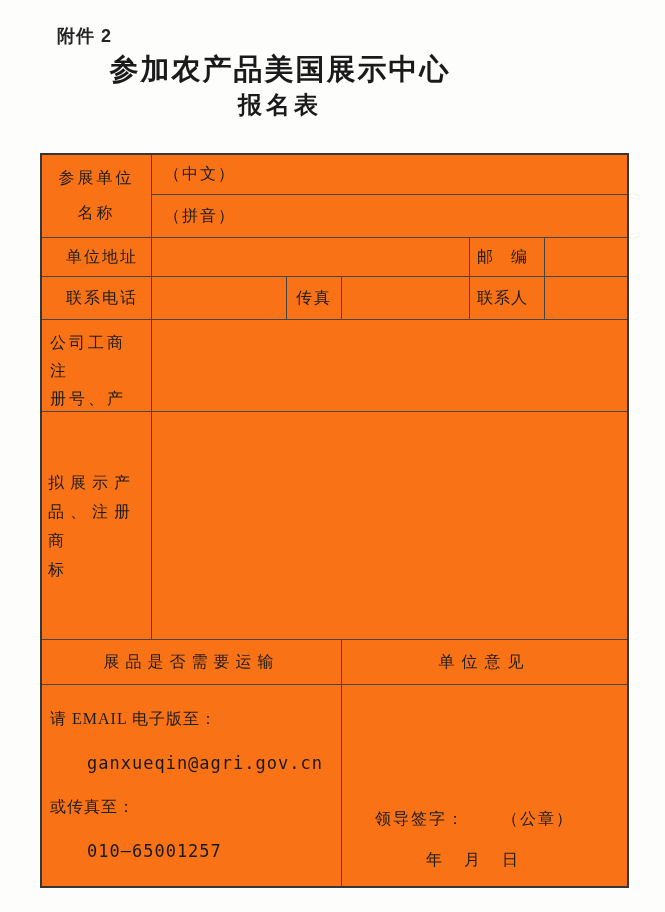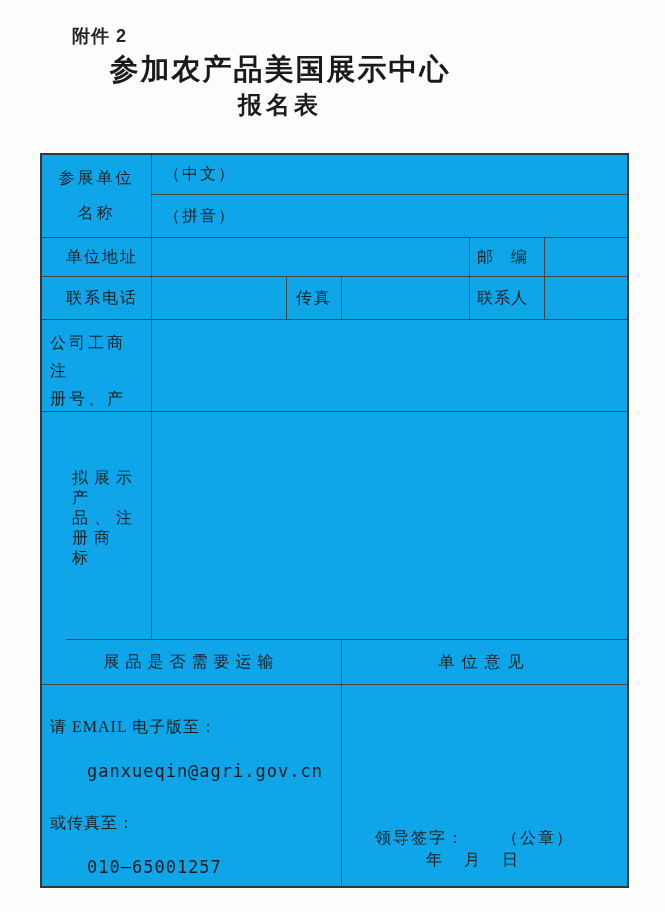--- a/index.html
+++ b/index.html
@@ -9,41 +9,41 @@
   }
   .page{
     position:relative;
     width:665px;height:912px;
     margin:0 auto;
     background:#fdfdfc;
     color:#1c1c1c;
     overflow:hidden;
   }
   .attachment{
-    position:absolute;left:52px;top:24px;
+    position:absolute;left:37px;top:24px;
     font-family:"Liberation Sans","DejaVu Sans",sans-serif;
     font-weight:700;font-size:18px;letter-spacing:1px;color:#242424;padding-left:20px;
   }
   .title{
     position:absolute;left:0;top:50px;width:560px;
     text-align:center;
     font-family:"Liberation Sans","DejaVu Sans",sans-serif;
     font-weight:700;color:#1a1a1a;
   }
   .title .t1{font-size:29px;line-height:38px;letter-spacing:2px;}
   .title .t2{font-size:24px;line-height:34px;letter-spacing:4px;}
 
   .formtable{
     position:absolute;left:40px;top:153px;
     width:585px;height:731px;
     display:grid;
     grid-template-columns:110px 135px 55px 128px 75px 82px;
     grid-template-rows:40px 43px 39px 43px 92px 228px 45px 201px;
     border:2px solid #363636;
-    background:#0ea5e9;
+    background:#f97316;
   }
   .cell{
     box-sizing:border-box;
     border-right:1px solid #454545;
     border-bottom:1px solid #454545;
     font-size:16px;
     color:#1c1c1c;
     display:flex;align-items:center;
     overflow:hidden;
   }
@@ -63,36 +63,36 @@
   .cell-phone-label{grid-area:4/1/5/2;}
   .cell-phone-value{grid-area:4/2/5/3;}
   .cell-fax-label{grid-area:4/3/5/4;letter-spacing:2px;}
   .cell-fax-value{grid-area:4/4/5/5;}
   .cell-person-label{grid-area:4/5/5/6;padding-left:7px;letter-spacing:1px;}
   .cell-person-value{grid-area:4/6/5/7;}
   .cell-reg-label{grid-area:5/1/6/2;align-items:flex-start;padding:9px 18px 0 8px;
     white-space:pre-line;letter-spacing:3px;line-height:28px;}
   .cell-reg-value{grid-area:5/2/6/7;}
   .cell-prod-label{grid-area:6/1/7/2;align-items:flex-start;padding:56px 0 0 6px;
-    white-space:pre-line;letter-spacing:6px;line-height:20px;margin-left:24px;}
+    white-space:pre-line;letter-spacing:6px;line-height:29px;}
   .cell-prod-value{grid-area:6/2/7/7;}
   .cell-ship-header{grid-area:7/1/8/4;letter-spacing:6px;}
   .cell-opinion-header{grid-area:7/4/8/7;letter-spacing:7px;}
 
   .cell-submit{grid-area:8/1/9/4;flex-direction:column;align-items:stretch;
     justify-content:flex-start;padding-top:24px;gap:24px;}
   .cell-submit .ln{line-height:20px;}
-  .cell-submit .prompt{margin-left:8px;letter-spacing:1px;margin-top:8px;}
+  .cell-submit .prompt{margin-left:8px;letter-spacing:1px;}
   .cell-submit .mono{
     margin-left:45px;
     font-family:"DejaVu Sans Mono","Liberation Mono",monospace;
     font-size:17px;letter-spacing:1px;color:#181818;
   }
   .cell-sign{grid-area:8/4/9/7;flex-direction:column;align-items:stretch;
-    justify-content:flex-end;padding-bottom:14px;}
+    justify-content:flex-end;padding-bottom:14px;gap:19px;}
   .sign-line1{display:flex;padding-left:33px;gap:37px;letter-spacing:2px;line-height:22px;}
   .sign-line2{display:flex;padding-left:84px;gap:22px;letter-spacing:0;line-height:22px;}
 </style>
 </head>
 <body>
 
 <div class="page">
 
   <div class="attachment">附件 2</div>
 

